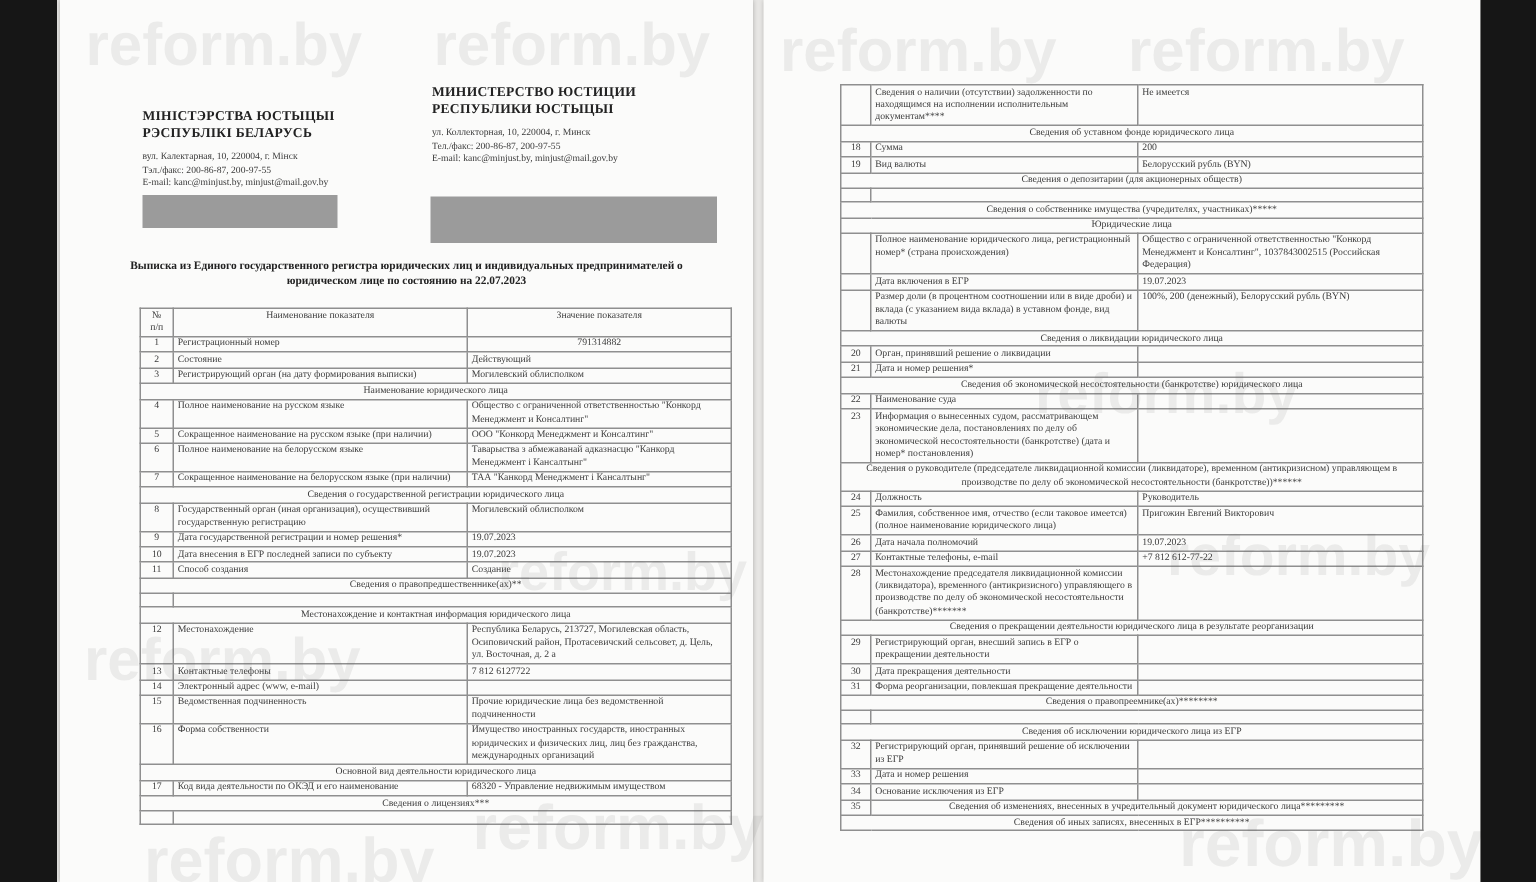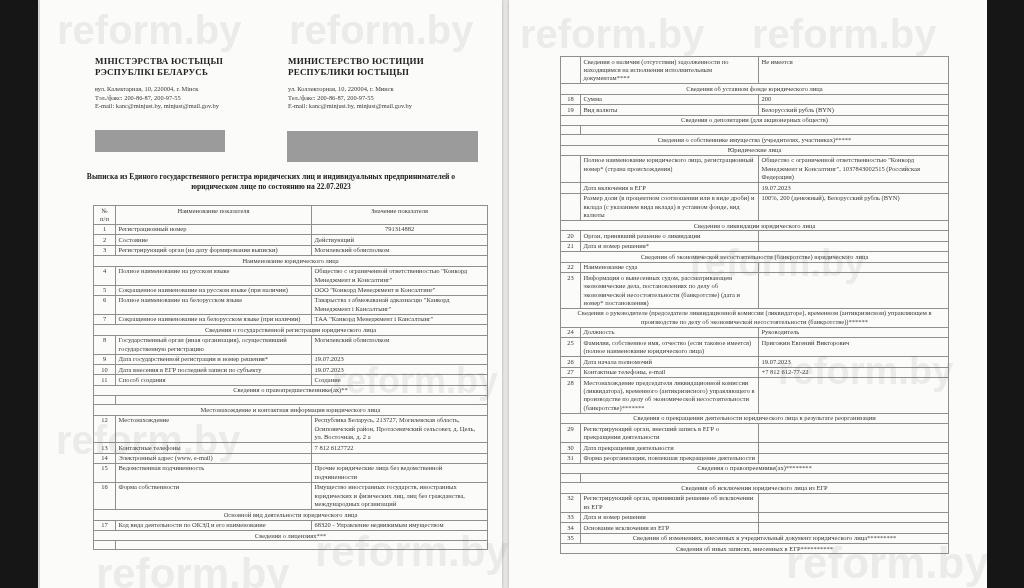--- a/index.html
+++ b/index.html
@@ -69,21 +69,21 @@
     <div class="wm" style="left: 690px; top: 242px; font-size: 38px;">reform.by</div>
     <div class="wm" style="left: 778px; top: 350px; font-size: 38px;">reform.by</div>
     <div class="wm" style="left: 96px; top: 550px; font-size: 42px;">reform.by</div>
     <div class="wm" style="left: 315px; top: 528px; font-size: 42px;">reform.by</div>
     <div class="wm" style="left: 786px; top: 538px; font-size: 44px;">reform.by</div>
   </div>
 
 <div class="page page-left">
 
   <div class="min-block" style="left:55px; top:56px; width:175px;">
-    <div class="min-title" style="white-space:pre-line;">МІНІСТЭРСТВА ЮСТЫЦЫІ
+    <div class="min-title" style="white-space:pre-line;margin-top:16px;">МІНІСТЭРСТВА ЮСТЫЦЫІ
 РЭСПУБЛІКІ БЕЛАРУСЬ</div>
     <div class="min-addr">
       <div>вул. Калектарная, 10, 220004, г. Мінск</div>
       <div>Тэл./факс: 200-86-87, 200-97-55</div>
       <div>E-mail: kanc@minjust.by, minjust@mail.gov.by</div>
     </div>
   </div>
 
   <div class="min-block" style="left:248px; top:56px; width:205px;">
     <div class="min-title" style="white-space:pre-line;">МИНИСТЕРСТВО ЮСТИЦИИ

